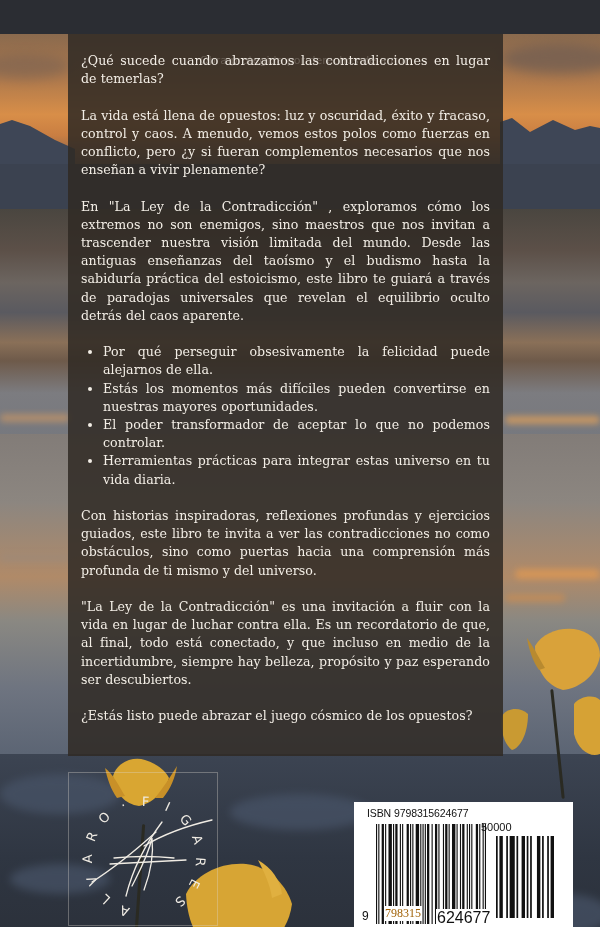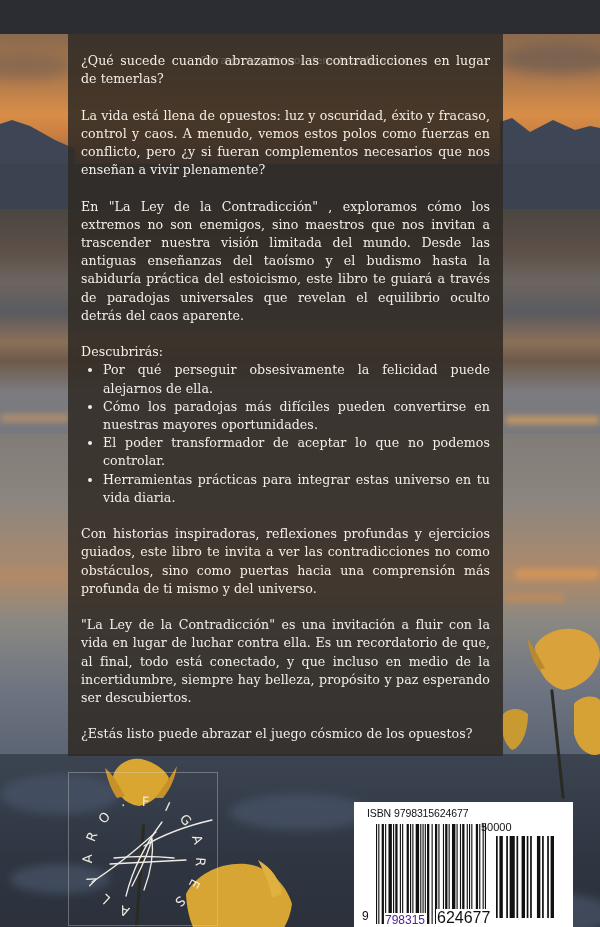--- a/index.html
+++ b/index.html
@@ -79,22 +79,22 @@
       position: absolute; left: 127px; top: 19px; font-family: "Liberation Sans", sans-serif;
       font-size: 11px; color: #111;
     }
     .bars-main { position: absolute; left: 22px; top: 22px; width: 110px; height: 100px; }
     .bars-addon { position: absolute; left: 142px; top: 34px; width: 58px; height: 82px; }
     .digit-lead {
       position: absolute; left: 8px; top: 107px; font-family: "Liberation Sans", sans-serif;
       font-size: 12px; color: #111;
     }
     .digits-left {
-      position: absolute; left: 30px; top: 111px; font-family: Liberation Sans, sans-serif;
-      font-size: 12px; color: #4c1d95; background: #fff; padding: 0 1px;
+      position: absolute; left: 30px; top: 104px; font-family: Liberation Serif, serif;
+      font-size: 12px; color: #a16207; background: #fff; padding: 0 1px;
     }
     .digits-right {
       position: absolute; left: 82px; top: 107px; font-family: "Liberation Sans", sans-serif;
       font-size: 16px; color: #111; background: #fff; padding: 0 1px;
     }
 
     
     .footer-watermark {
       position: absolute; left: 176px; top: 897px; font-family: "DejaVu Sans", sans-serif;
       font-weight: bold; font-size: 12.5px; color: rgba(200, 195, 190, 0.55); letter-spacing: 0.2px;
@@ -158,24 +158,23 @@
       <path d="M4,8 C18,0 44,0 62,6 C68,16 64,28 52,32 L10,32 C2,26 0,16 4,8 Z" fill="#c8962c"></path>
     </svg>
   </div>
 
   <div class="panel"></div>
 
   <div class="panel-text">
     <p>¿Qué sucede cuando abrazamos las contradicciones en lugar de temerlas?</p>
     <p>La vida está llena de opuestos: luz y oscuridad, éxito y fracaso, control y caos. A menudo, vemos estos polos como fuerzas en conflicto, pero ¿y si fueran complementos necesarios que nos enseñan a vivir plenamente?</p>
     <p>En "La Ley de la Contradicción" , exploramos cómo los extremos no son enemigos, sino maestros que nos invitan a trascender nuestra visión limitada del mundo. Desde las antiguas enseñanzas del taoísmo y el budismo hasta la sabiduría práctica del estoicismo, este libro te guiará a través de paradojas universales que revelan el equilibrio oculto detrás del caos aparente.</p>
-    <p class="intro-label">Descubrirás:</p>
     <ul>
       <li>Por qué perseguir obsesivamente la felicidad puede alejarnos de ella.</li>
-      <li>Cómo los paradojas más difíciles pueden convertirse en nuestras mayores oportunidades.</li>
+      <li>Estás los momentos más difíciles pueden convertirse en nuestras mayores oportunidades.</li>
       <li>El poder transformador de aceptar lo que no podemos controlar.</li>
       <li>Herramientas prácticas para integrar estas universo en tu vida diaria.</li>
     </ul>
     <p>Con historias inspiradoras, reflexiones profundas y ejercicios guiados, este libro te invita a ver las contradicciones no como obstáculos, sino como puertas hacia una comprensión más profunda de ti mismo y del universo.</p>
     <p>"La Ley de la Contradicción" es una invitación a fluir con la vida en lugar de luchar contra ella. Es un recordatorio de que, al final, todo está conectado, y que incluso en medio de la incertidumbre, siempre hay belleza, propósito y paz esperando ser descubiertos.</p>
     <p>¿Estás listo puede abrazar el juego cósmico de los opuestos?</p>
   </div>
 
   <div class="ghost-line">Obra protegida por derechos de autor</div>
 

